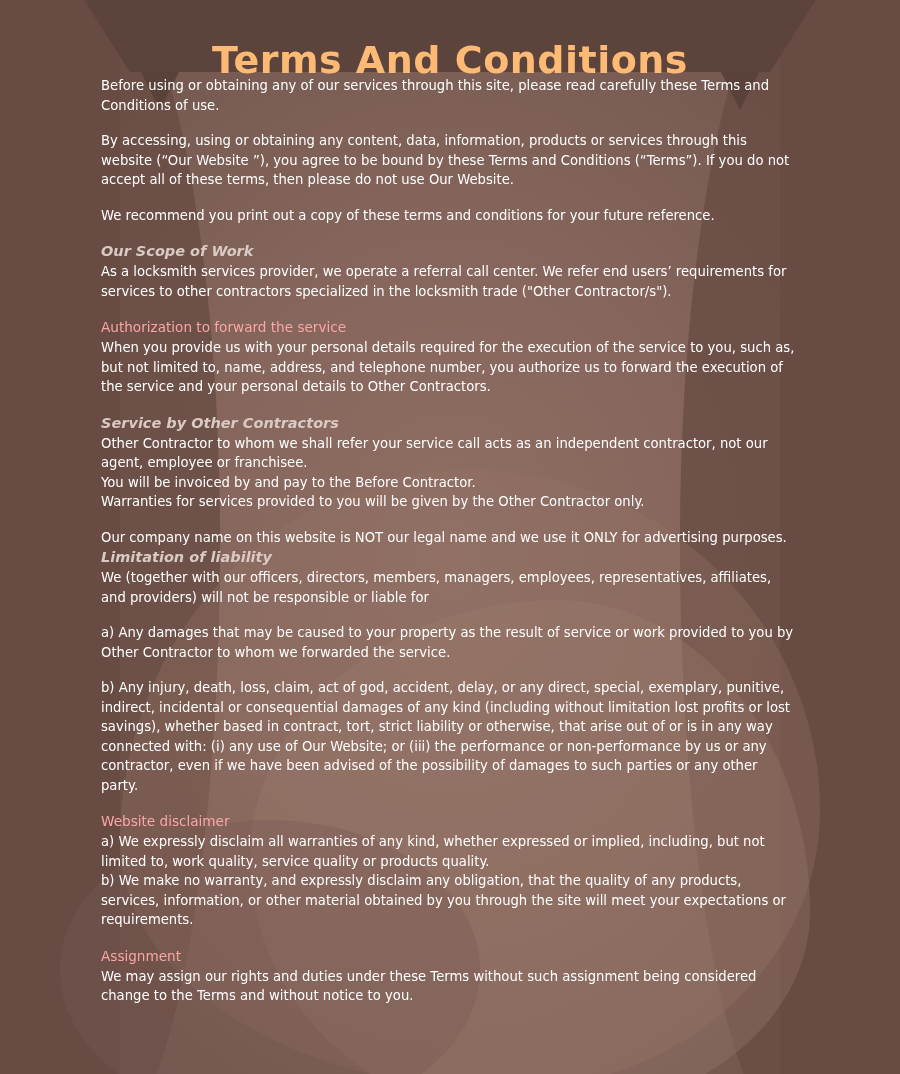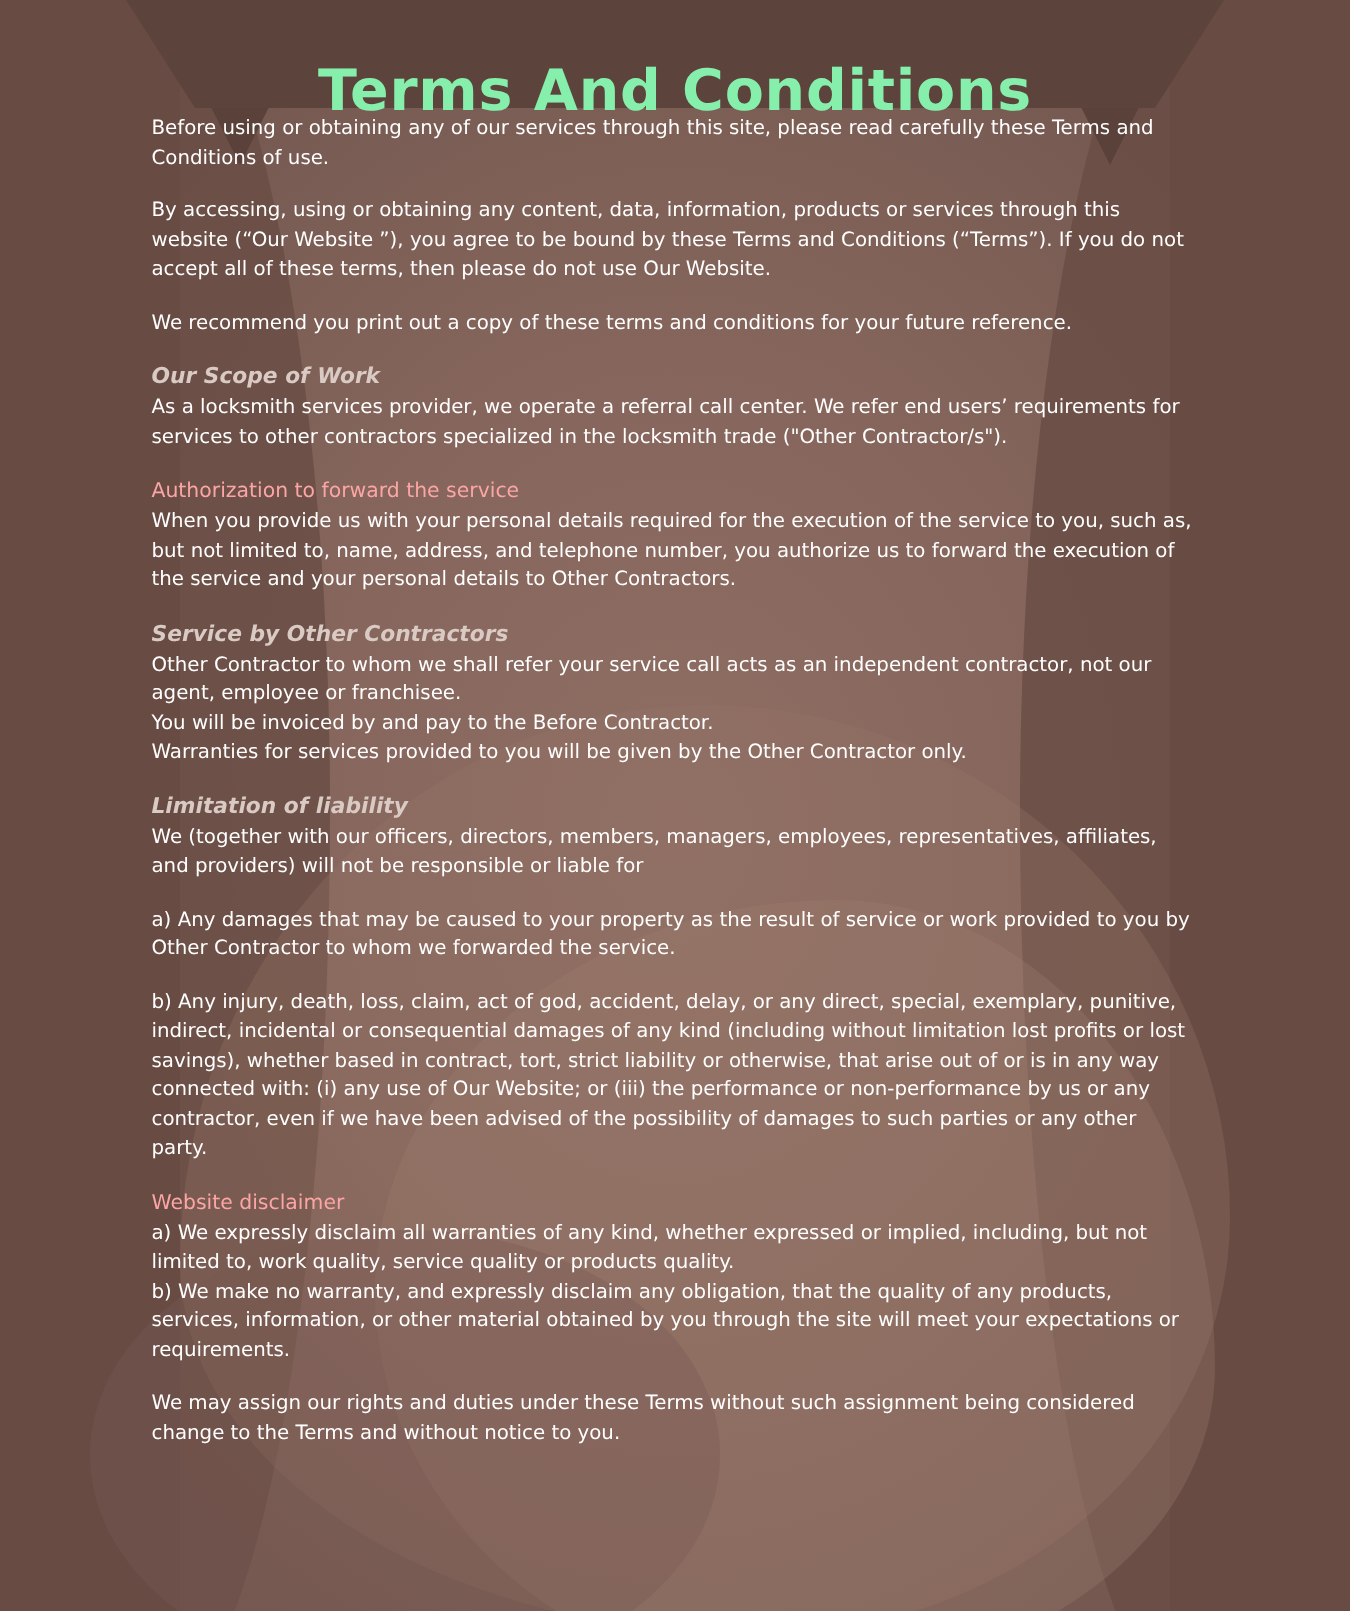--- a/index.html
+++ b/index.html
@@ -117,21 +117,21 @@
     right: -46px;
     border-right: 46px solid transparent;
   }
 
   .doc-title {
     position: absolute;
     left: 0; right: 0; top: 10px;
     text-align: center;
     font-size: 38px;
     line-height: 50px;
-    color: #86efac;
+    color: #fdba74;
     font-family: "DejaVu Sans", sans-serif;
     letter-spacing: .5px;
     z-index: 5;
   }
 
   .content {
     position: absolute;
     left: 101px;
     top: 76px;
     width: 694px;
@@ -207,20 +207,23 @@
       <p class="para">When you provide us with your personal details required for the execution of the service to you, such as, but not limited to, name, address, and telephone number, you authorize us to forward the execution of the service and your personal details to Other Contractors.</p>
     </div>
 
     <div class="block">
       <p class="heading">Service by Other Contractors</p>
       <p class="para">Other Contractor to whom we shall refer your service call acts as an independent contractor, not our agent, employee or franchisee.</p>
       <p class="para">You will be invoiced by and pay to the Before Contractor.</p>
       <p class="para">Warranties for services provided to you will be given by the Other Contractor only.</p>
     </div>
 
+    <div class="block tight">
+      <p class="para">Our company name on this website is NOT our legal name and we use it ONLY for advertising purposes.</p>
+    </div>
 
     <div class="block">
       <p class="heading">Limitation of liability</p>
       <p class="para">We (together with our officers, directors, members, managers, employees, representatives, affiliates, and providers) will not be responsible or liable for</p>
     </div>
 
     <div class="block">
       <p class="para">a) Any damages that may be caused to your property as the result of service or work provided to you by Other Contractor to whom we forwarded the service.</p>
     </div>
 
@@ -228,17 +231,18 @@
       <p class="para">b) Any injury, death, loss, claim, act of god, accident, delay, or any direct, special, exemplary, punitive, indirect, incidental or consequential damages of any kind (including without limitation lost profits or lost savings), whether based in contract, tort, strict liability or otherwise, that arise out of or is in any way connected with: (i) any use of Our Website; or (iii) the performance or non-performance by us or any contractor, even if we have been advised of the possibility of damages to such parties or any other party.</p>
     </div>
 
     <div class="block">
       <p class="subheading">Website disclaimer</p>
       <p class="para">a) We expressly disclaim all warranties of any kind, whether expressed or implied, including, but not limited to, work quality, service quality or products quality.</p>
       <p class="para">b) We make no warranty, and expressly disclaim any obligation, that the quality of any products, services, information, or other material obtained by you through the site will meet your expectations or requirements.</p>
     </div>
 
     <div class="block">
+      <p class="subheading">Assignment</p>
       <p class="para">We may assign our rights and duties under these Terms without such assignment being considered change to the Terms and without notice to you.</p>
     </div>
 
   </div>
 </div>
 
 </body></html>

